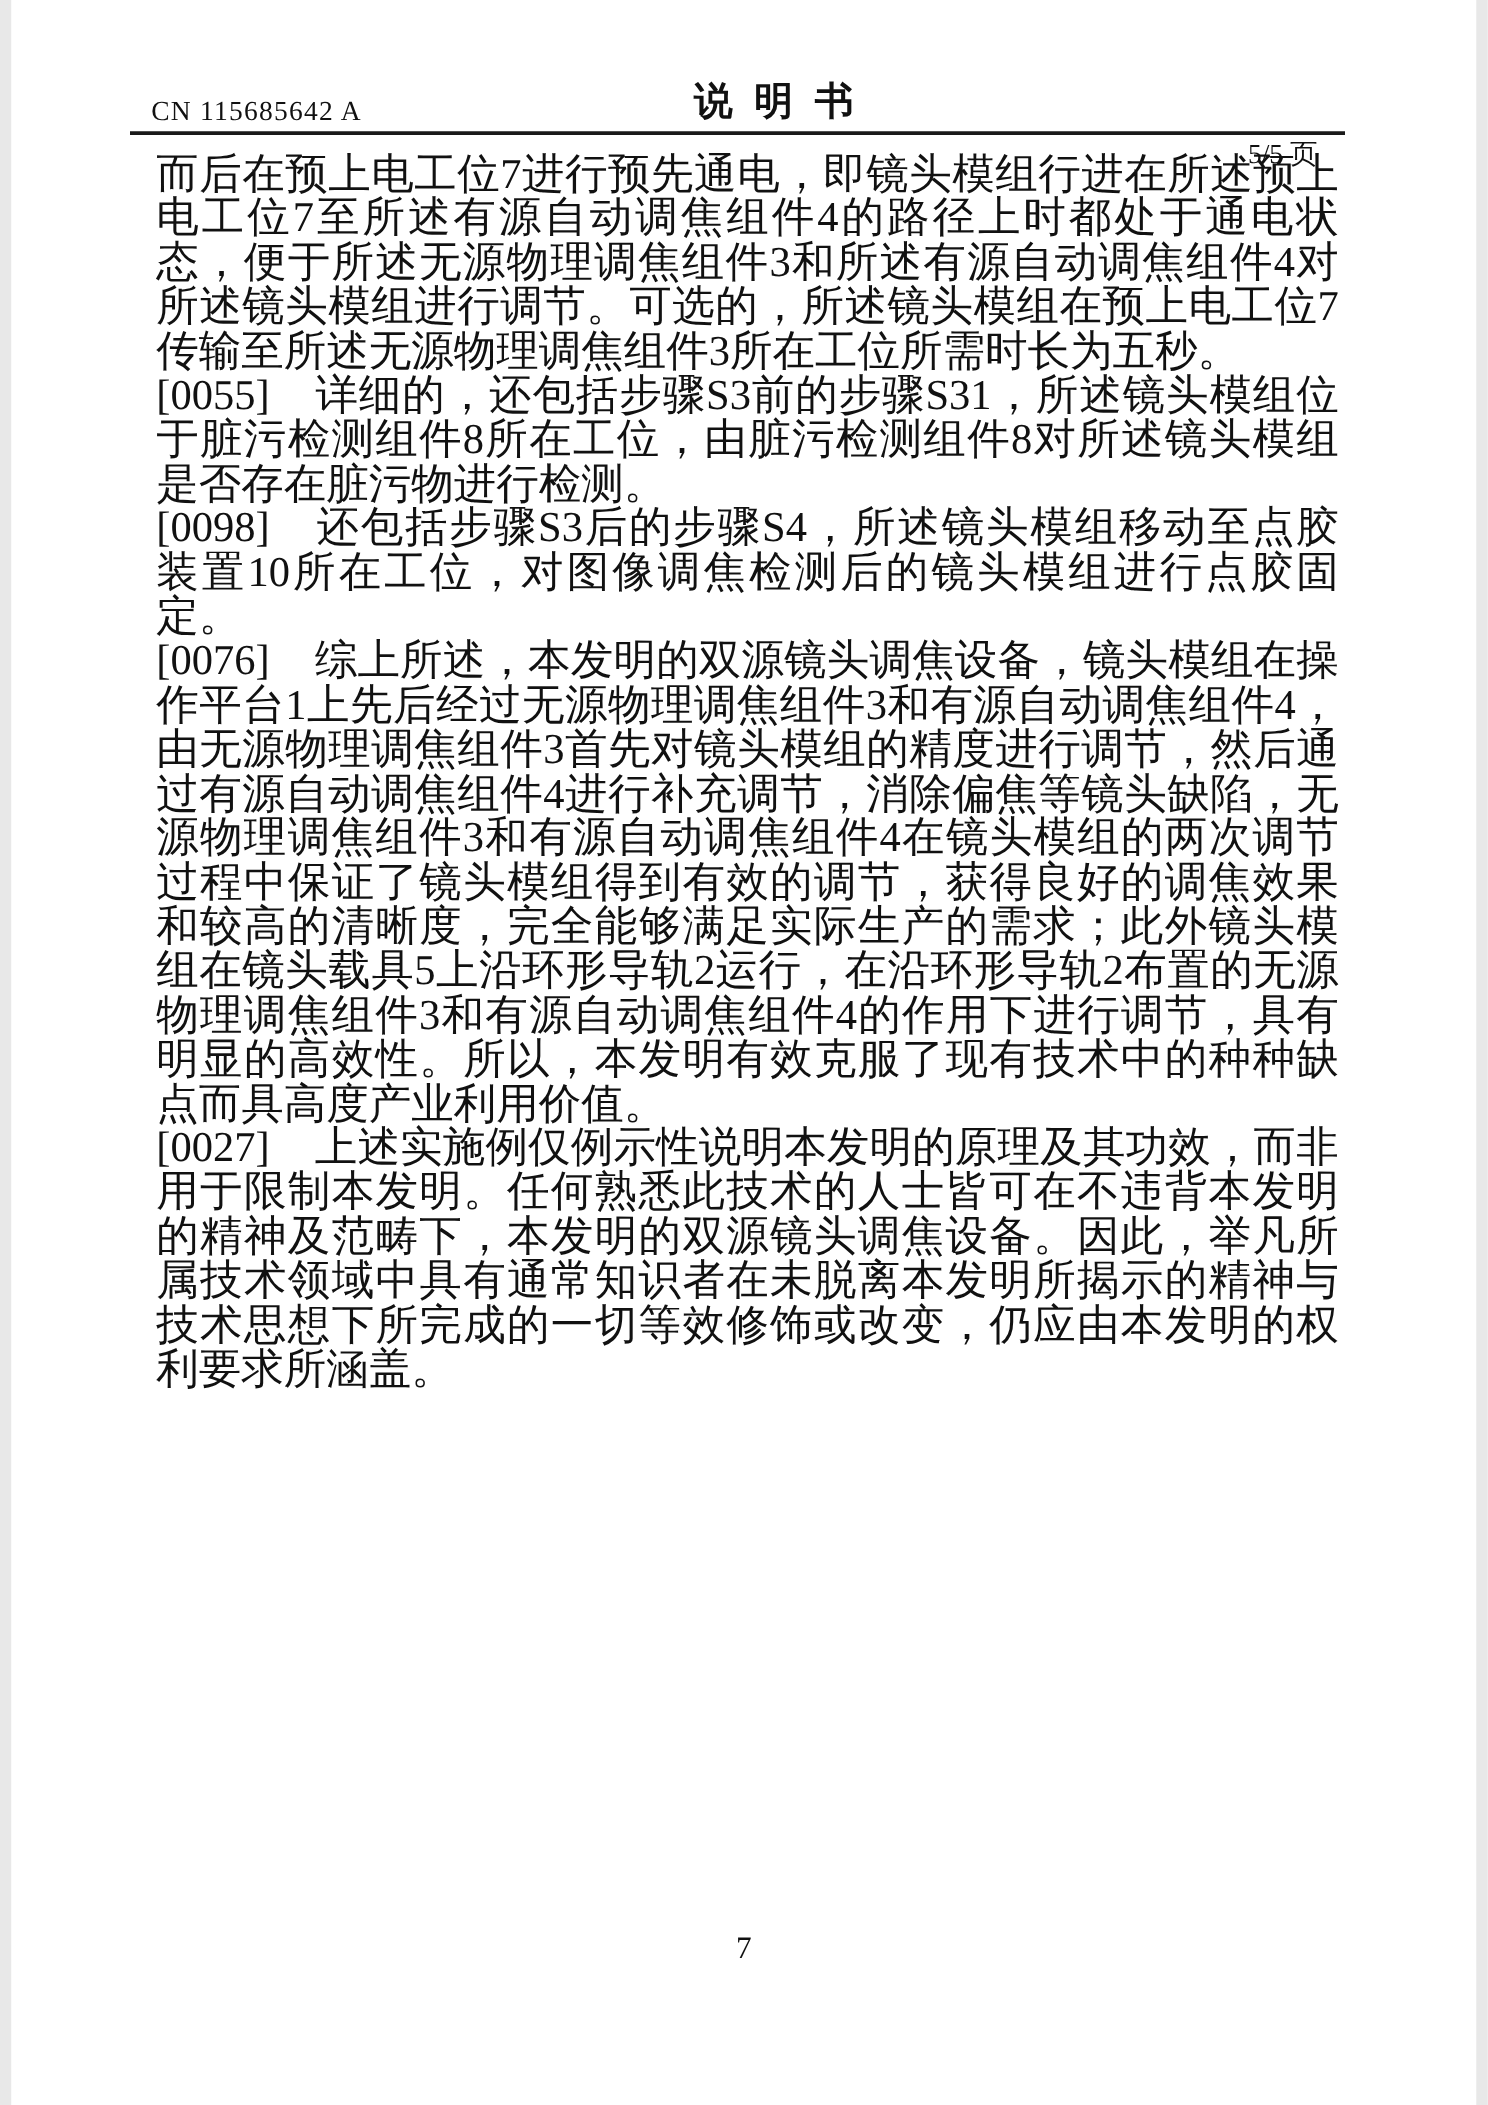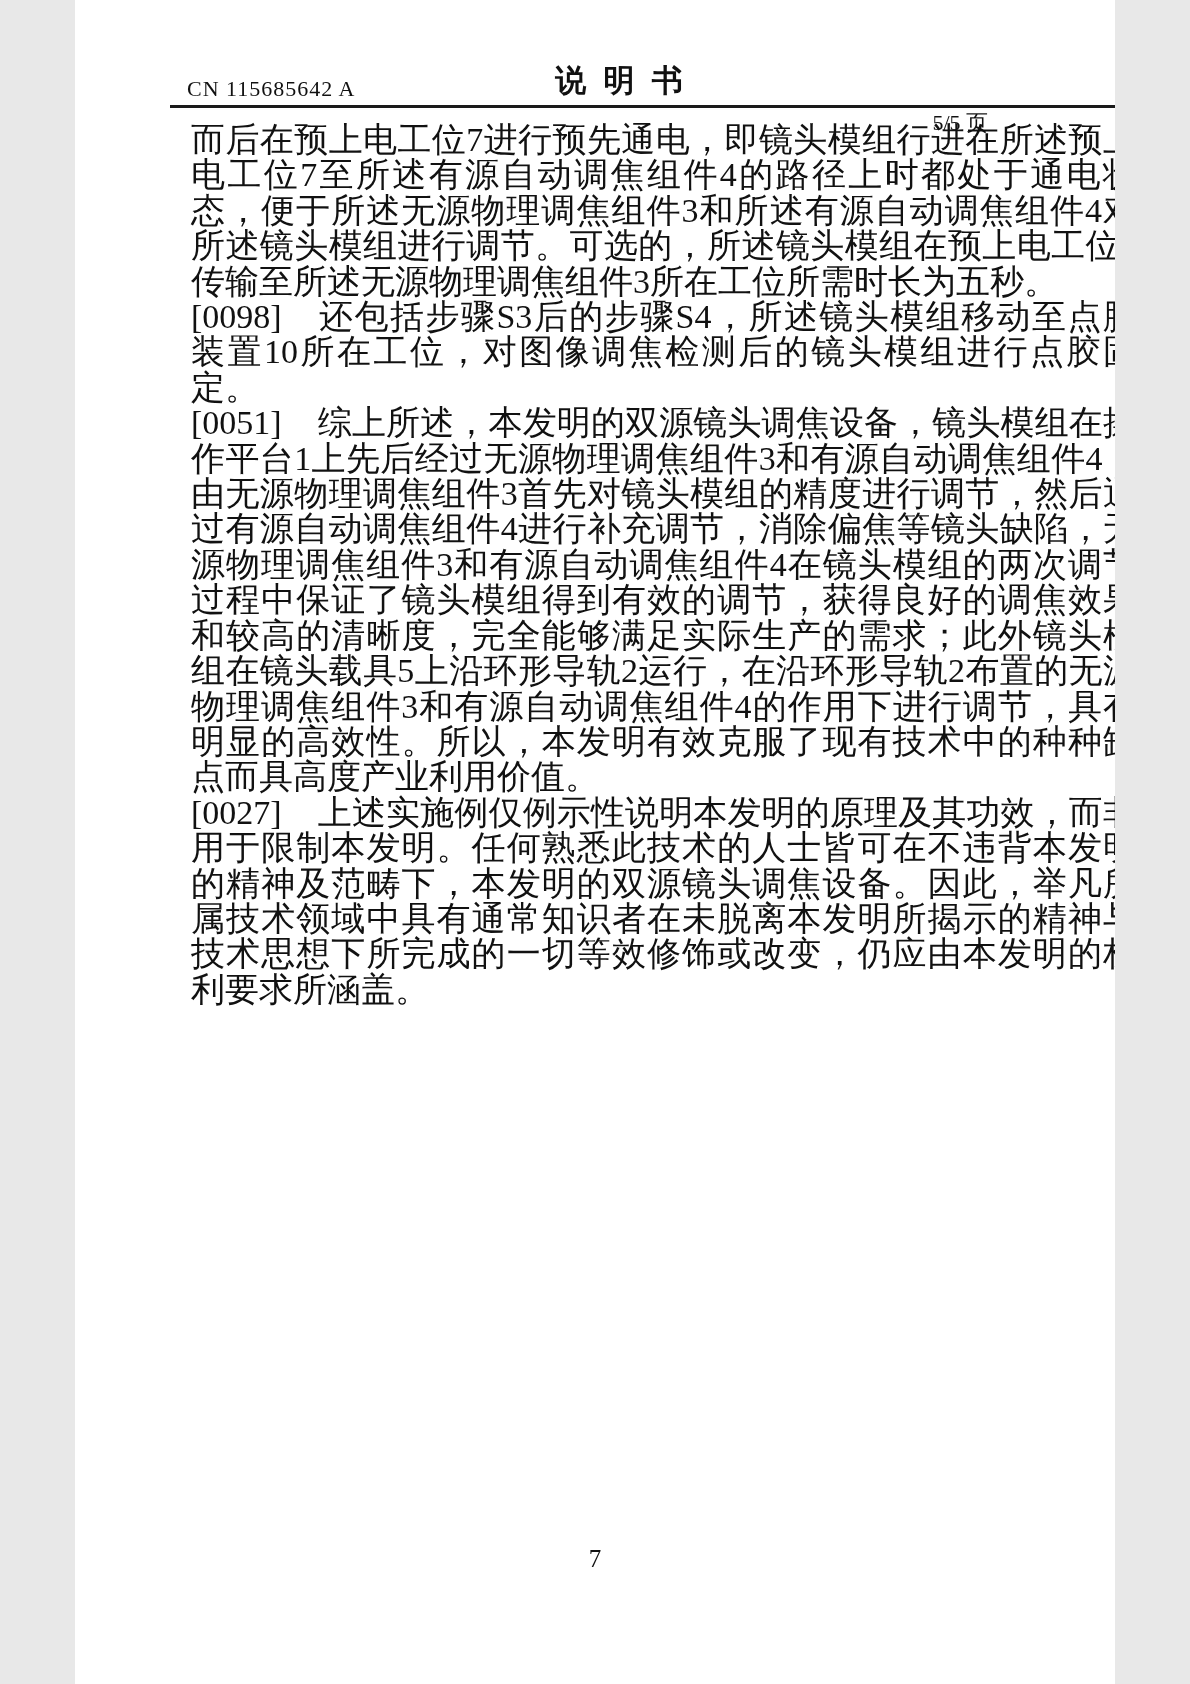--- a/index.html
+++ b/index.html
@@ -1,19 +1,19 @@
 <!DOCTYPE html>
 <html><head>
 <meta charset="utf-8">
 <style>
   * { margin: 0; padding: 0; box-sizing: border-box; }
   html, body { background: #e8e8e8; }
   .page {
     position: relative;
-    width: 1040px;
+    width: 1172px;
     height: 1684px;
     margin: 0 auto;
     background: #ffffff;
     font-family: "Liberation Serif", "DejaVu Serif", serif;
     color: #111111;
     overflow: hidden;
   }
   .header-pubnum {
     position: absolute;
     left: 112px;
@@ -83,23 +83,24 @@
 
   <div class="header-title">说  明  书</div>
 
   <div class="header-pagenum">5/5 页</div>
 
   <div class="header-rule"></div>
 
   <div class="doc-body" id="paragraphs">
   <p class="para"><span class="ptext">而后在预上电工位7进行预先通电，即镜头模组行进在所述预上电工位7至所述有源自动调焦组件4的路径上时都处于通电状态，便于所述无源物理调焦组件3和所述有源自动调焦组件4对所述镜头模组进行调节。可选的，所述镜头模组在预上电工位7传输至所述无源物理调焦组件3所在工位所需时长为五秒。</span></p>
 
+  <p class="para"><span class="pnum">[0055]</span><span class="ptext">详细的，还包括步骤S3前的步骤S31，所述镜头模组位于脏污检测组件8所在工位，由脏污检测组件8对所述镜头模组是否存在脏污物进行检测。</span></p>
 
   <p class="para"><span class="pnum">[0098]</span><span class="ptext">还包括步骤S3后的步骤S4，所述镜头模组移动至点胶装置10所在工位，对图像调焦检测后的镜头模组进行点胶固定。</span></p>
 
-  <p class="para"><span class="pnum">[0051]</span><span class="ptext">综上所述，本发明的双源镜头调焦设备，镜头模组在操作平台1上先后经过无源物理调焦组件3和有源自动调焦组件4，由无源物理调焦组件3首先对镜头模组的精度进行调节，然后通过有源自动调焦组件4进行补充调节，消除偏焦等镜头缺陷，无源物理调焦组件3和有源自动调焦组件4在镜头模组的两次调节过程中保证了镜头模组得到有效的调节，获得良好的调焦效果和较高的清晰度，完全能够满足实际生产的需求；此外镜头模组在镜头载具5上沿环形导轨2运行，在沿环形导轨2布置的无源物理调焦组件3和有源自动调焦组件4的作用下进行调节，具有明显的高效性。所以，本发明有效克服了现有技术中的种种缺点而具高度产业利用价值。</span></p>
+  <p class="para"><span class="pnum">[0076]</span><span class="ptext">综上所述，本发明的双源镜头调焦设备，镜头模组在操作平台1上先后经过无源物理调焦组件3和有源自动调焦组件4，由无源物理调焦组件3首先对镜头模组的精度进行调节，然后通过有源自动调焦组件4进行补充调节，消除偏焦等镜头缺陷，无源物理调焦组件3和有源自动调焦组件4在镜头模组的两次调节过程中保证了镜头模组得到有效的调节，获得良好的调焦效果和较高的清晰度，完全能够满足实际生产的需求；此外镜头模组在镜头载具5上沿环形导轨2运行，在沿环形导轨2布置的无源物理调焦组件3和有源自动调焦组件4的作用下进行调节，具有明显的高效性。所以，本发明有效克服了现有技术中的种种缺点而具高度产业利用价值。</span></p>
 
   <p class="para"><span class="pnum">[0027]</span><span class="ptext">上述实施例仅例示性说明本发明的原理及其功效，而非用于限制本发明。任何熟悉此技术的人士皆可在不违背本发明的精神及范畴下，本发明的双源镜头调焦设备。因此，举凡所属技术领域中具有通常知识者在未脱离本发明所揭示的精神与技术思想下所完成的一切等效修饰或改变，仍应由本发明的权利要求所涵盖。</span></p>
 </div>
 
   <div class="footer-pagenum">7</div>
 
 </div>
 
 </body></html>

